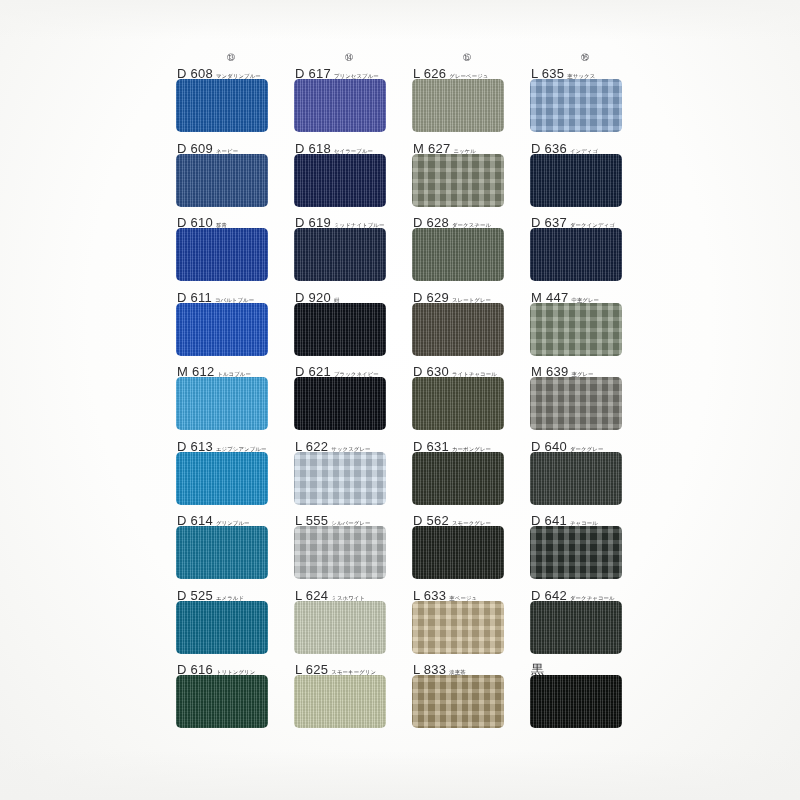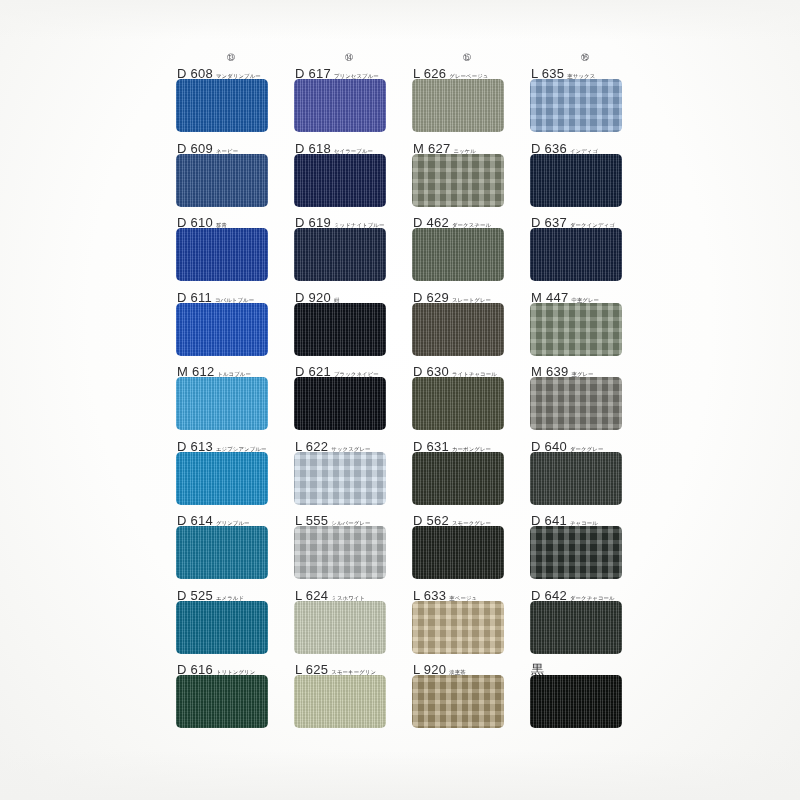--- a/index.html
+++ b/index.html
@@ -216,21 +216,21 @@
         </div>
         <div class="cell">
           <div class="cell-label"><span class="code">D 610</span><span class="jp-name">群青</span></div>
           <div class="swatch ribbed" style="background-color: rgb(27, 63, 160);"></div>
         </div>
         <div class="cell">
           <div class="cell-label"><span class="code">D 619</span><span class="jp-name">ミッドナイトブルー</span></div>
           <div class="swatch ribbed" style="background-color: rgb(26, 37, 66);"></div>
         </div>
         <div class="cell">
-          <div class="cell-label"><span class="code">D 462</span><span class="jp-name">ダークスチール</span></div>
+          <div class="cell-label"><span class="code">D 628</span><span class="jp-name">ダークスチール</span></div>
           <div class="swatch ribbed" style="background-color: rgb(93, 103, 86);"></div>
         </div>
         <div class="cell">
           <div class="cell-label"><span class="code">D 637</span><span class="jp-name">ダークインディゴ</span></div>
           <div class="swatch ribbed" style="background-color: rgb(20, 32, 59);"></div>
         </div>
         <div class="cell">
           <div class="cell-label"><span class="code">D 611</span><span class="jp-name">コバルトブルー</span></div>
           <div class="swatch ribbed" style="background-color: rgb(29, 81, 192);"></div>
         </div>
@@ -312,21 +312,21 @@
         </div>
         <div class="cell">
           <div class="cell-label"><span class="code">D 616</span><span class="jp-name">トリトングリン</span></div>
           <div class="swatch ribbed" style="background-color: rgb(29, 68, 52);"></div>
         </div>
         <div class="cell">
           <div class="cell-label"><span class="code">L 625</span><span class="jp-name">スモーキーグリン</span></div>
           <div class="swatch ribbed" style="background-color: rgb(197, 201, 168);"></div>
         </div>
         <div class="cell">
-          <div class="cell-label"><span class="code">L 920</span><span class="jp-name">淡杢茶</span></div>
+          <div class="cell-label"><span class="code">L 833</span><span class="jp-name">淡杢茶</span></div>
           <div class="swatch melange" style="background-color: rgb(175, 157, 116);"></div>
         </div>
         <div class="cell">
           <div class="cell-label"><span class="code">黒</span></div>
           <div class="swatch ribbed" style="background-color: rgb(12, 15, 13);"></div>
         </div>
       </div>
 
   </div>
 </div>

